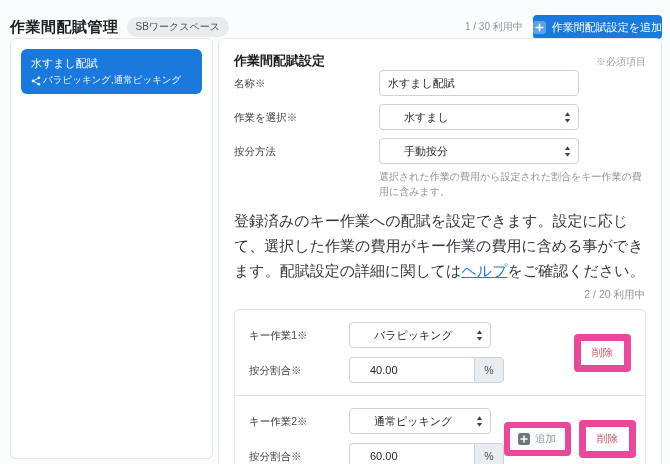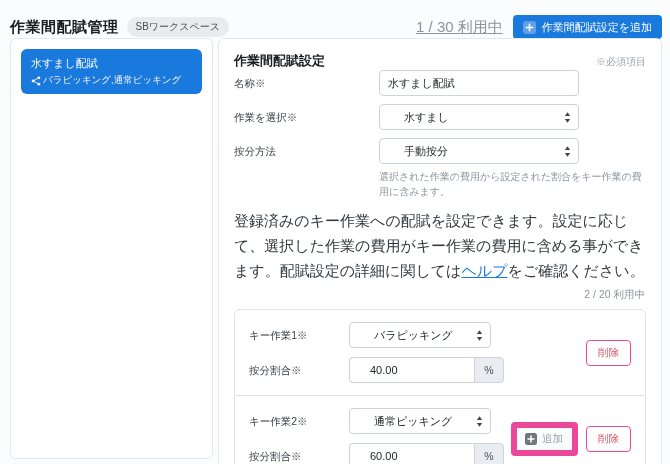--- a/index.html
+++ b/index.html
@@ -15,25 +15,25 @@
   .top-header {
     position: absolute; left:0; top:8px; width:670px; height:38px;
     display:flex; align-items:center; padding:0 8px 0 10px;
   }
   .page-title { font-size:15px; font-weight:bold; color:#1b1f23; letter-spacing:0.5px; }
   .ws-badge {
     margin-left:8px; background:#e9ebee; color:#4a4f54;
     font-size:10px; padding:3px 9px; border-radius:10px; white-space:nowrap;
   }
   .top-right { margin-left:auto; display:flex; align-items:center; gap:10px; }
-  .usage-text { font-size:15px; color:#8d949c; white-space:nowrap;text-decoration:underline; }
+  .usage-text { font-size:10px; color:#8d949c; white-space:nowrap; }
   .btn-primary {
     display:flex; align-items:center; gap:6px;
     background:#1a79dc; color:#fff; border:none; border-radius:4px;
-    height:24px; padding:0 10px; font-size:11px; cursor:pointer;
+    height:24px; padding:0 0; font-size:11px; cursor:pointer;
     font-family:"Liberation Sans",sans-serif;
   }
   
   .sidebar {
     position:absolute; left:10px; top:38px; width:203px; height:421px;
     background:#fff; border:1px solid #e4e8ed; border-radius:6px; padding:10px;
   }
   .sidebar-item {
     background:#1a79dc; border-radius:6px; padding:7px 10px; color:#fff; cursor:pointer;
   }
@@ -81,21 +81,21 @@
     border-radius:4px 0 0 4px; padding:0 20px; font-size:11px; color:#22262a;
     font-family:"Liberation Sans",sans-serif;
   }
   .percent-addon {
     width:30px; flex:none; background:#e9edf1; border:1px solid #cdd3d9;
     border-radius:0 4px 4px 0; display:flex; align-items:center; justify-content:center;
     font-size:10.5px; color:#495057;
   }
   .section-buttons { display:flex; align-items:center; gap:8px; }
   .btn-delete {
-    background:#fff; border:1px solid #ec4899; color:#dd5260; border-radius:4px;
+    background:#fff; border:7px solid #ec4899; color:#dd5260; border-radius:4px;
     padding:5px 11px; font-size:10.5px; cursor:pointer; white-space:nowrap;
     font-family:"Liberation Sans",sans-serif;
   }
   .btn-add {
     display:flex; align-items:center; gap:5px;
     background:#fafbfb; border:6px solid #ec4899; color:#9aa1a8; border-radius:4px;
     padding:4px 9px 4px 8px; font-size:10.5px; cursor:pointer; white-space:nowrap;
     font-family:"Liberation Sans",sans-serif;
   }
   .icon { flex:none; display:inline-flex; }

